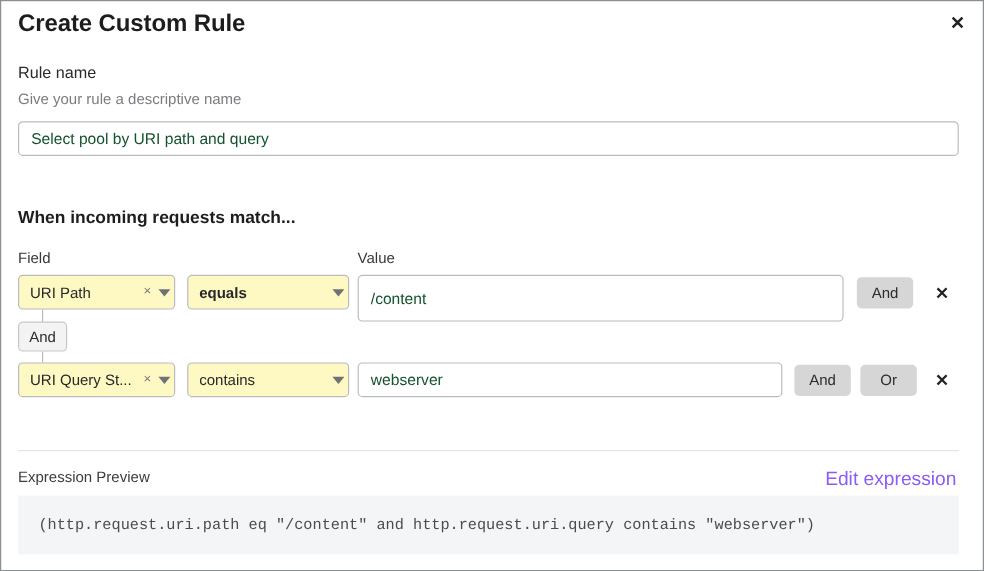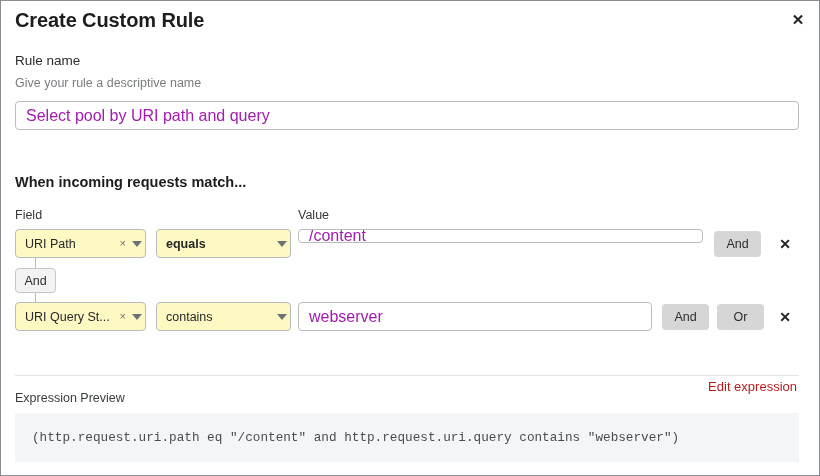--- a/index.html
+++ b/index.html
@@ -53,22 +53,22 @@
     color: #7a7d80;
   }
   .rule-name-label { left: 14px; top: 52px; }
   .rule-name-hint  { left: 14px; top: 75px; }
 
   .text-input {
     position: absolute;
     background: #ffffff;
     border: 1px solid #b9bcbf;
     border-radius: 4px;
-    font-size: 16px;
-    color: #a21caf;
+    font-size: 13px;
+    color: #14532d;
     padding: 0 10px;
     font-family: "Liberation Sans", sans-serif;
     outline: none;
   }
   .rule-name-input {
     left: 14px; top: 100px;
     width: 784px; height: 29px;
   }
 
   
@@ -118,21 +118,21 @@
     border-right: 5px solid transparent;
     border-top: 6px solid #6f7275;
     margin-right: 3px;
   }
 
   .sel-field-1 { left: 14px;  top: 228px; width: 131px; }
   .sel-op-1    { left: 155px; top: 228px; width: 135px; font-weight: bold; }
   .sel-field-2 { left: 14px;  top: 301px; width: 131px; }
   .sel-op-2    { left: 155px; top: 301px; width: 135px; }
 
-  .val-input-1 { left: 297px; top: 228px; width: 405px; height: 14px; }
+  .val-input-1 { left: 297px; top: 228px; width: 405px; height: 39px; }
   .val-input-2 { left: 297px; top: 301px; width: 354px; height: 29px; }
 
   
   .logic-btn {
     position: absolute;
     height: 26px;
     background: #d6d6d7;
     border: none;
     border-radius: 4px;
     font-size: 12.5px;
@@ -191,23 +191,23 @@
     background: #e2e4e6;
   }
   .expr-label {
     position: absolute;
     left: 14px; top: 390px;
     font-size: 12.5px;
     color: #3a3d40;
   }
   .expr-link {
     position: absolute;
-    right: 22px; top: 378px;
-    font-size: 13px;
-    color: #b91c1c;
+    right: 22px; top: 390px;
+    font-size: 16px;
+    color: #8b5cf6;
     text-decoration: none;
     cursor: pointer;
   }
   .expr-code {
     position: absolute;
     left: 14px; top: 412px;
     width: 784px; height: 49px;
     background: #f4f5f6;
     display: flex;
     align-items: center;

